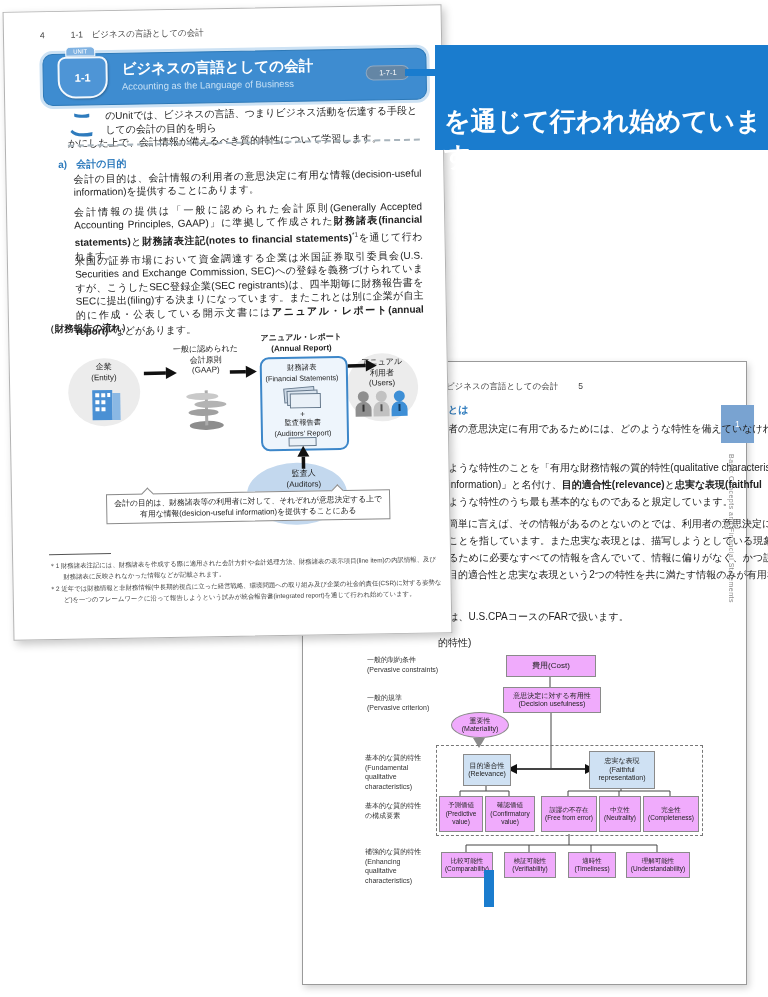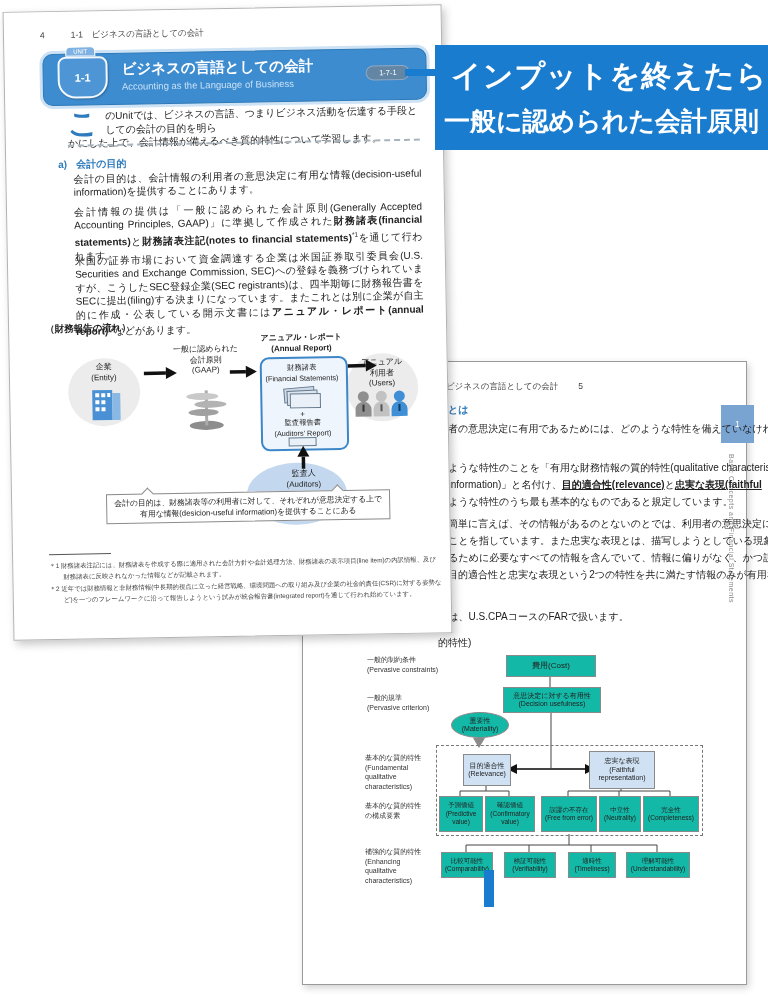--- a/index.html
+++ b/index.html
@@ -67,26 +67,26 @@
   .fn{position:absolute;left:36px;width:378px;font-size:6.4px;line-height:10.5px;color:#444;
       padding-left:14px;text-indent:-14px;}
 
   
   .rp-header{position:absolute;left:0;top:19px;width:402px;text-align:center;font-size:8.5px;color:#444;}
   .rp-header .pg{margin-left:20px;}
   .side-tab{position:absolute;left:418px;top:43px;width:33px;height:38px;background:#79a3d1;color:#fff;
             display:flex;align-items:center;justify-content:center;font-size:9px;}
   .side-label{position:absolute;left:425px;top:92px;writing-mode:vertical-rl;font-size:7px;color:#888;letter-spacing:.5px;}
   .frag{position:absolute;left:135px;font-size:10px;color:#222;white-space:nowrap;}
-  .frag b{font-weight:bold;text-decoration:underline;}
+  .frag b{font-weight:bold;}
   .frag-head{color:#2e7bbd;font-weight:bold;}
 
   
   #qc{left:60px;top:287px;width:382px;height:245px;}
-  .qbox{position:absolute;border:1px solid #8a8a8a;background:#14b8a6;font-size:6.5px;line-height:8.5px;
+  .qbox{position:absolute;border:1px solid #8a8a8a;background:#f0abfc;font-size:6.5px;line-height:8.5px;
         display:flex;align-items:center;justify-content:center;text-align:center;white-space:pre-line;color:#222;}
   .qblue{background:#cfe1f3;}
   .qellipse{border-radius:50%;}
   .qdash{position:absolute;left:73px;top:96px;width:265px;height:89px;border:1px dashed #777;}
   .qlabel{position:absolute;font-size:7px;line-height:9.5px;color:#333;white-space:pre-line;}
   svg{display:block;}
 </style>
 </head>
 <body>
 
@@ -325,15 +325,14 @@
     </div>
   </div>
 
   <div class="fn-rule abs"></div>
   <div class="fn" style="top:549px">＊1 財務諸表注記には、財務諸表を作成する際に適用された会計方針や会計処理方法、財務諸表の表示項目(line item)の内訳情報、及び財務諸表に反映されなかった情報などが記載されます。</div>
   <div class="fn" style="top:572px">＊2 近年では財務情報と非財務情報(中長期的視点に立った経営戦略、環境問題への取り組み及び企業の社会的責任(CSR)に対する姿勢など)を一つのフレームワークに沿って報告しようという試みが統合報告書(integrated report)を通じて行われ始めています。</div>
 </div>
 
 <div id="topConnector" class="abs"></div>
 <div id="topBanner" class="abs">
-  <div class="l1">インプットを終えたら</div>
-  <div class="l2">一般に認められた会計原則</div>
+  <div class="l2">を通じて行われ始めています</div>
 </div>
 
 </body></html>

